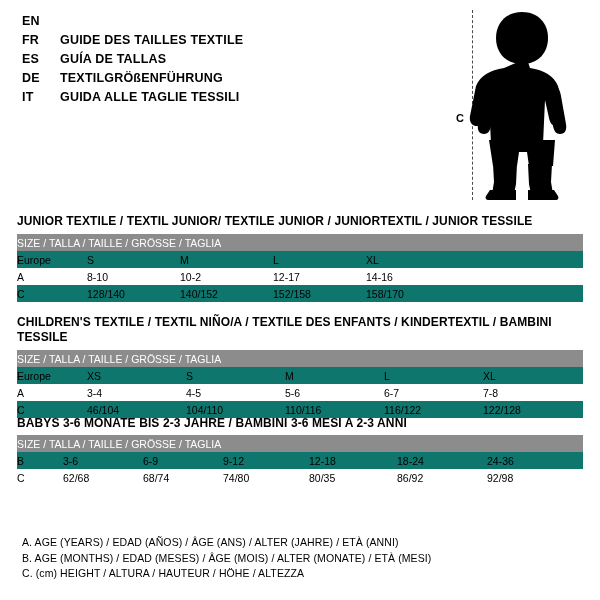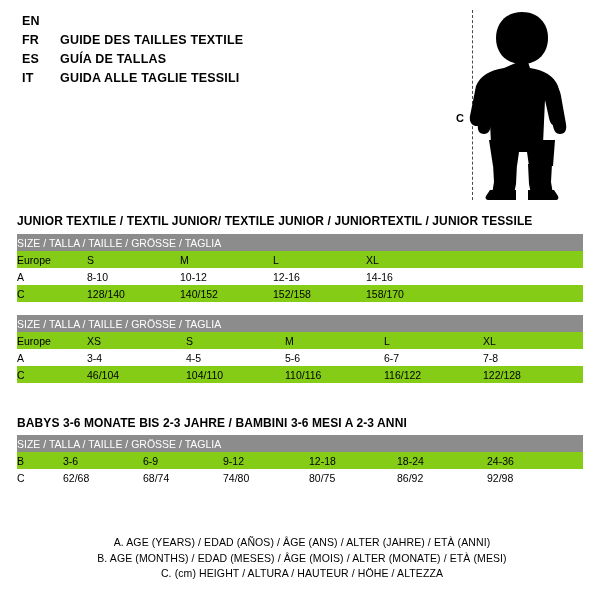--- a/index.html
+++ b/index.html
@@ -96,21 +96,21 @@
     vertical-align: middle;
   }
   tr.head-row td {
     background: #8c8c8c;
     color: #ffffff;
     font-size: 10.5px;
     font-weight: normal;
     height: 17px;
   }
   tr.shade td {
-    background: #84cc16;
+    background: #0f766e;
   }
   tr.plain td {
     background: #ffffff;
   }
   .cell-pad {
     padding-left: 6px;
   }
 
   
   .sec {
@@ -128,21 +128,20 @@
   .babies-heading {
     line-height: 14px;
   }
 
   
   .legend {
     position: absolute;
     left: 22px;
     top: 535px;
     width: 560px;
-    text-align: center;
   }
   .legend-line {
     font-size: 10.5px;
     line-height: 15.5px;
     letter-spacing: 0.1px;
   }
 </style>
 </head>
 <body>
 
@@ -152,20 +151,24 @@
     <div class="lang-row">
       <span class="lang-code">EN</span>
     </div>
     <div class="lang-row">
       <span class="lang-code">FR</span>
       <span class="lang-title">GUIDE DES TAILLES TEXTILE</span>
     </div>
     <div class="lang-row">
       <span class="lang-code">ES</span>
       <span class="lang-title">GUÍA DE TALLAS</span>
+    </div>
+    <div class="lang-row">
+      <span class="lang-code">DE</span>
+      <span class="lang-title">TEXTILGRÖßENFÜHRUNG</span>
     </div>
     <div class="lang-row">
       <span class="lang-code">IT</span>
       <span class="lang-title">GUIDA ALLE TAGLIE TESSILI</span>
     </div>
   </div>
 
   <div class="figure-area">
     <div class="dash-line"></div>
     <div class="c-label">C</div>
@@ -211,38 +214,39 @@
           <td class="cell-pad">Europe</td>
           <td class="cell-pad">S</td>
           <td class="cell-pad">M</td>
           <td class="cell-pad">L</td>
           <td class="cell-pad">XL</td>
           <td></td>
         </tr>
         <tr class="plain">
           <td class="cell-pad">A</td>
           <td class="cell-pad">8-10</td>
-          <td class="cell-pad">10-12</td>
-          <td class="cell-pad">12-16</td>
+          <td class="cell-pad">10-2</td>
+          <td class="cell-pad">12-17</td>
           <td class="cell-pad">14-16</td>
           <td></td>
         </tr>
         <tr class="shade">
           <td class="cell-pad">C</td>
           <td class="cell-pad">128/140</td>
           <td class="cell-pad">140/152</td>
           <td class="cell-pad">152/158</td>
           <td class="cell-pad">158/170</td>
           <td></td>
         </tr>
       </tbody>
     </table>
   </div>
 
   <div class="sec sec-children">
+    <div class="section-title">CHILDREN'S TEXTILE / TEXTIL NIÑO/A / TEXTILE DES ENFANTS / KINDERTEXTIL / BAMBINI TESSILE</div>
     <table class="size-table">
       <colgroup>
         <col style="width:70px">
           <col style="width:99px">
           <col style="width:99px">
           <col style="width:99px">
           <col style="width:99px">
           <col style="width:100px">
       </colgroup>
       <tbody>
@@ -300,21 +304,21 @@
           <td class="cell-pad">9-12</td>
           <td class="cell-pad">12-18</td>
           <td class="cell-pad">18-24</td>
           <td class="cell-pad">24-36</td>
         </tr>
         <tr class="plain">
           <td class="cell-pad">C</td>
           <td class="cell-pad">62/68</td>
           <td class="cell-pad">68/74</td>
           <td class="cell-pad">74/80</td>
-          <td class="cell-pad">80/75</td>
+          <td class="cell-pad">80/35</td>
           <td class="cell-pad">86/92</td>
           <td class="cell-pad">92/98</td>
         </tr>
       </tbody>
     </table>
   </div>
 
   <div class="legend">
     <div class="legend-line">A. AGE (YEARS) / EDAD (AÑOS) / ÂGE (ANS) / ALTER (JAHRE) / ETÀ (ANNI)</div>
     <div class="legend-line">B. AGE (MONTHS) / EDAD (MESES) / ÂGE (MOIS) / ALTER (MONATE) / ETÀ (MESI)</div>

